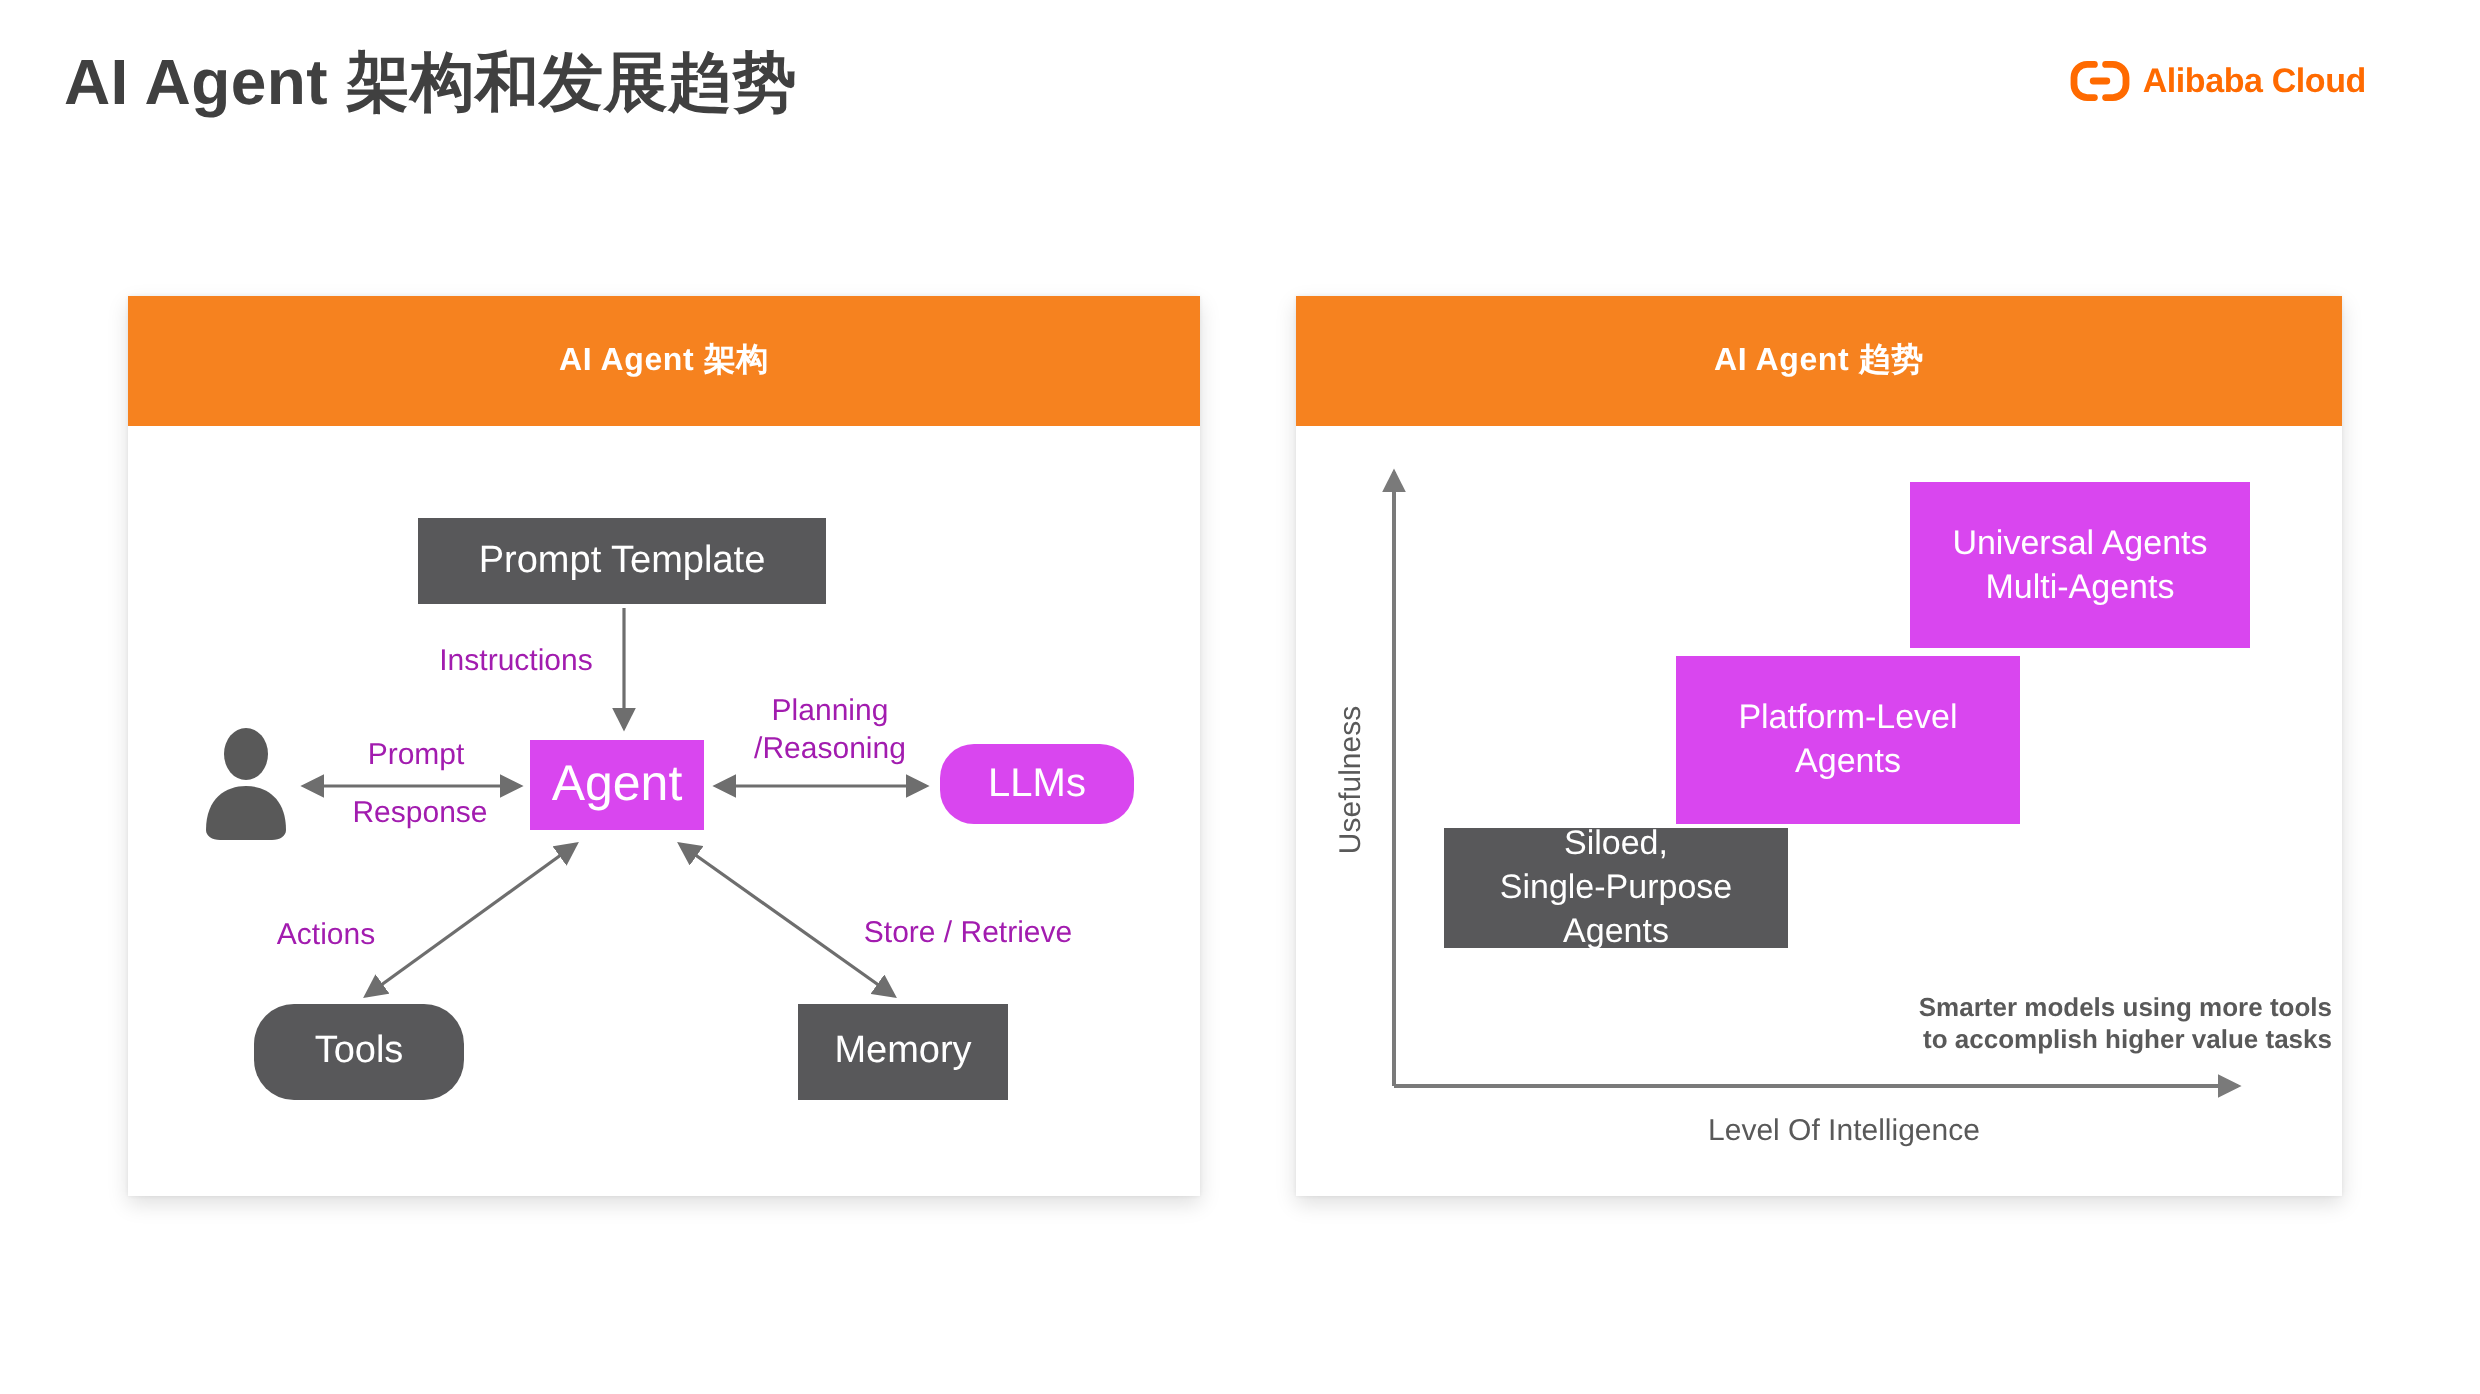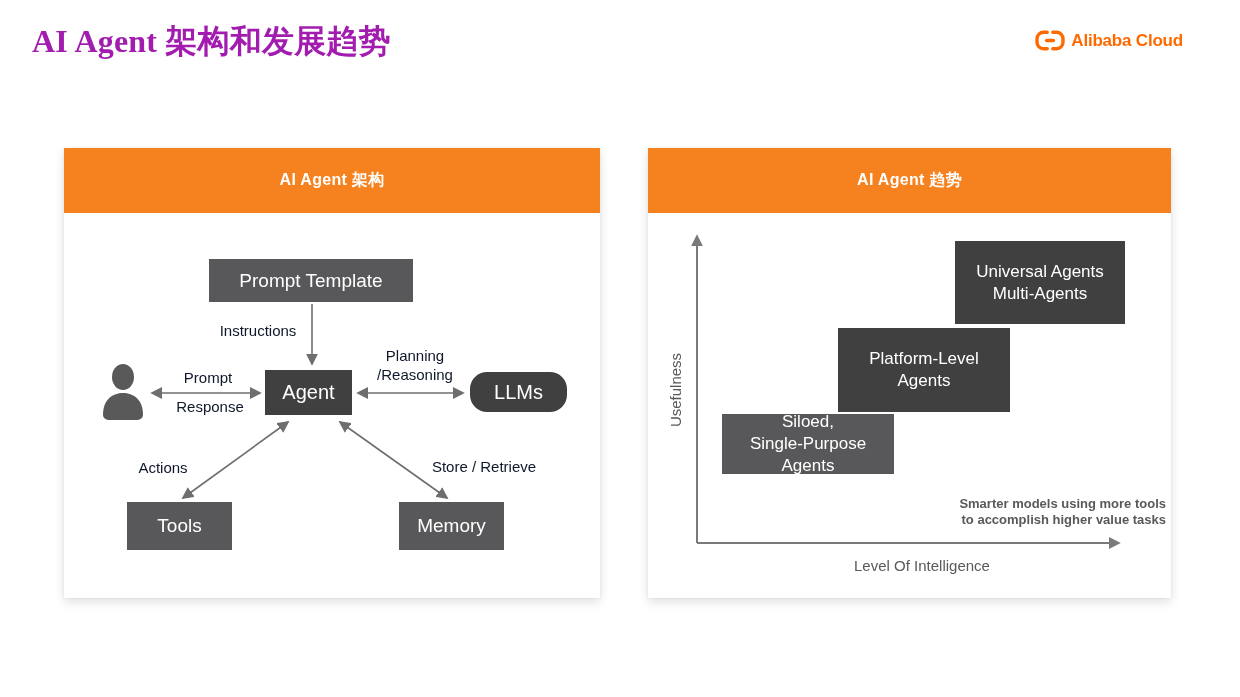--- a/index.html
+++ b/index.html
@@ -4,21 +4,21 @@
 <style>
   * { margin: 0; padding: 0; box-sizing: border-box; }
   html, body { background: #ffffff; }
   body { font-family: "Liberation Sans", sans-serif; }
   .canvas {
     position: relative; width: 1240px; height: 697px;
     background: #ffffff; overflow: hidden;
   }
   .page-title {
     position: absolute; left: 32px; top: 20px;
-    font-size: 32px; font-weight: 700; color: #a21caf; letter-spacing: 0.2px; font-family: Liberation Serif, serif;
+    font-size: 32px; font-weight: 700; color: #404040; letter-spacing: 0.2px;
   }
   .logo {
     position: absolute; top: 30px; right: 57px;
     display: flex; align-items: center; gap: 6px; color: #ff6a00;
   }
   .logo-text { font-size: 17px; font-weight: 700; letter-spacing: -0.2px; }
 
   .panel {
     position: absolute; top: 148px; height: 450px; background: #ffffff;
     box-shadow: 0 4px 10px rgba(0,0,0,0.13), 0 0 2px rgba(0,0,0,0.07);
@@ -32,24 +32,24 @@
   }
   .panel-body { position: relative; height: 385px; }
 
   svg.overlay { position: absolute; left: 0; top: 0; }
 
   .node {
     position: absolute; color: #ffffff; display: flex;
     align-items: center; justify-content: center; text-align: center;
   }
   .dark   { background: #58585a; }
-  .orange { background: #404040; }
+  .orange { background: #d946ef; }
 
   .edge-label {
-    position: absolute; color: #0f172a; font-size: 15px;
+    position: absolute; color: #a21caf; font-size: 15px;
     text-align: center; line-height: 19px; white-space: nowrap;
   }
   .person { position: absolute; left: 36px; top: 150px; }
 
   .stage {
     position: absolute; color: #ffffff; display: flex; flex-direction: column;
     align-items: center; justify-content: center; text-align: center;
     font-size: 17px; line-height: 22px;
   }
   .stage span { display: block; }
@@ -105,23 +105,23 @@
           <line x1="276" y1="209" x2="383" y2="285" marker-start="url(#ah)" marker-end="url(#ah)"></line>
         </g>
       </svg>
 
       <svg class="person" width="46" height="57" viewBox="0 0 46 57" aria-hidden="true">
         <ellipse cx="23" cy="14" rx="11" ry="13" fill="#595959"></ellipse>
         <path d="M3 52 C3 36 13 30 23 30 C33 30 43 36 43 52 C43 55 40 57 36 57 L10 57 C6 57 3 55 3 52 z" fill="#595959"></path>
       </svg>
 
       <div class="node dark" style="left:145px; top:46px;  width:204px; height:43px; font-size:19px;">Prompt Template</div>
-      <div class="node orange" style="left:201px; top:157px; width:87px;  height:45px; font-size:20px;">Agent</div>
+      <div class="node orange" style="left:201px; top:157px; width:87px;  height:45px; font-size:25px;">Agent</div>
       <div class="node orange" style="left:406px; top:159px; width:97px;  height:40px; font-size:20px;border-radius:17px;">LLMs</div>
-      <div class="node dark" style="left:63px;  top:289px; width:105px; height:48px; font-size:19px;">Tools</div>
+      <div class="node dark" style="left:63px;  top:289px; width:105px; height:48px; font-size:19px;border-radius:20px;">Tools</div>
       <div class="node dark" style="left:335px; top:289px; width:105px; height:48px; font-size:19px;">Memory</div>
 
       <div class="edge-label" style="left:134px; top:108px; width:120px;">Instructions</div>
       <div class="edge-label" style="left:104px; top:155px; width:80px;">Prompt</div>
       <div class="edge-label" style="left:96px;  top:184px; width:100px;">Response</div>
       <div class="edge-label" style="left:301px; top:133px; width:100px;">
         <span style="display:block">Planning</span>
         <span style="display:block">/Reasoning</span>
       </div>
       <div class="edge-label" style="left:59px;  top:245px; width:80px;">Actions</div>

